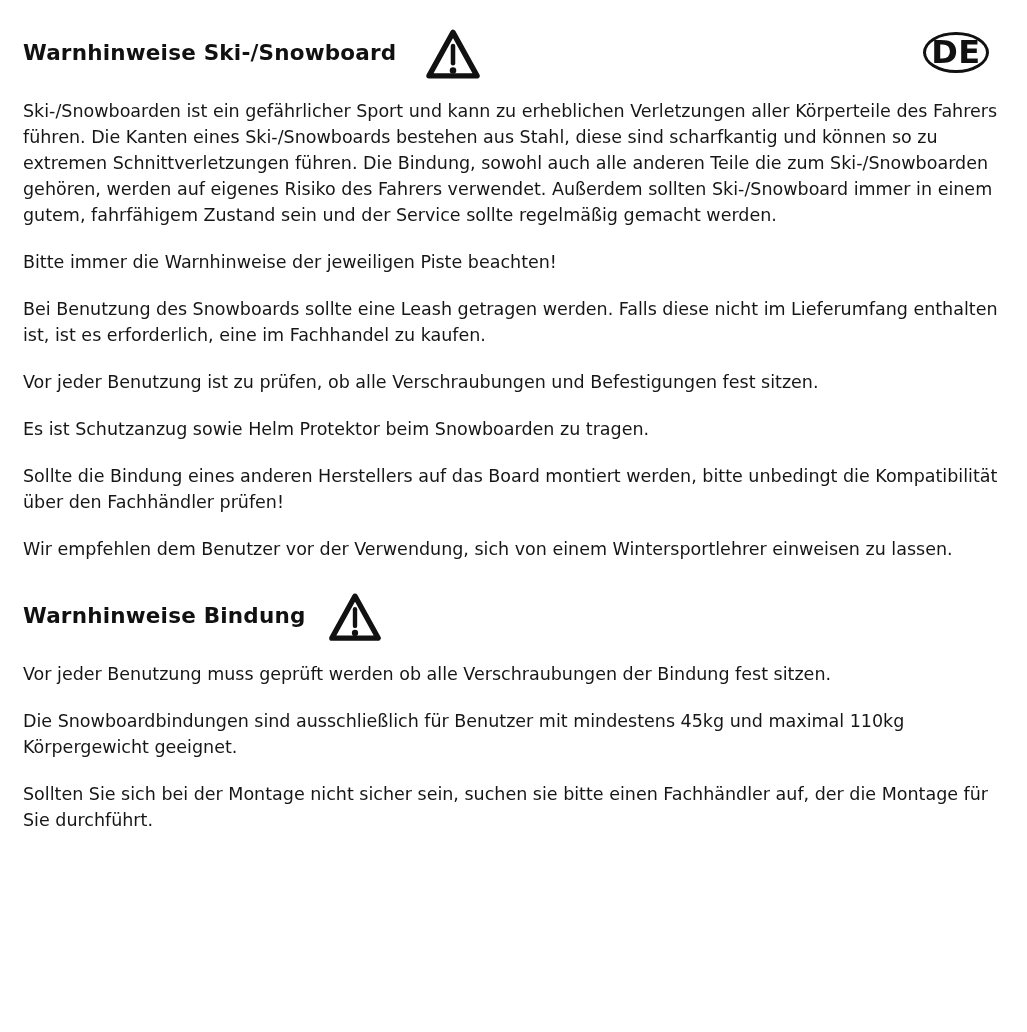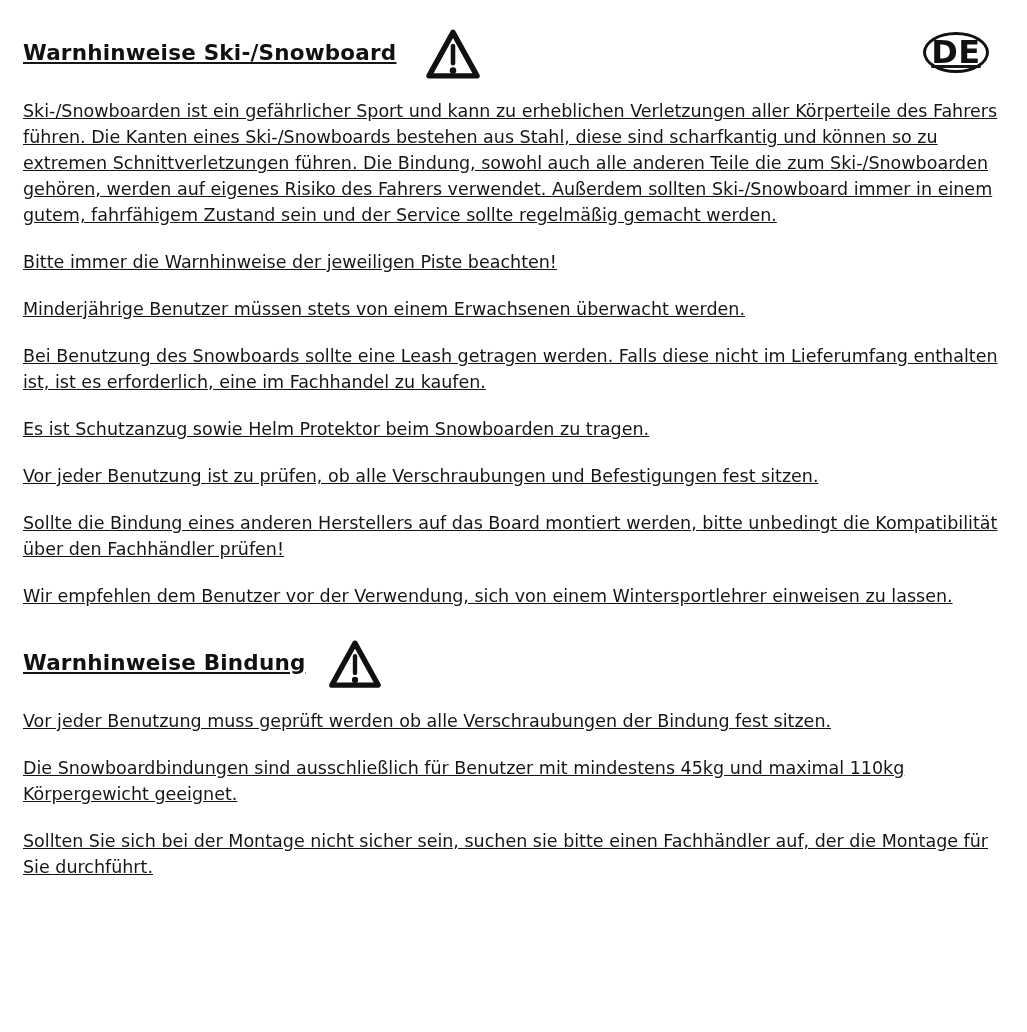--- a/index.html
+++ b/index.html
@@ -9,21 +9,20 @@
   }
   .page {
     position: relative;
     width: 1027px;
     min-height: 1032px;
     box-sizing: border-box;
     padding: 20px 24px 40px 23px;
     background: #ffffff;
     color: #161616;
     font-family: "DejaVu Sans", sans-serif;
-    text-decoration: underline;
   }
   .heading-row {
     display: flex;
     align-items: center;
     height: 64px;
   }
   .heading-row.first {
     margin-bottom: 14px;
   }
   .heading-row.second {
@@ -87,24 +86,23 @@
         <circle cx="32" cy="50" r="3.6" fill="#111111"></circle>
       </svg>
     </span>
     <span class="badge">
       <span>DE</span>
     </span>
   </header>
 
   <p class="body-text">Ski-/Snowboarden ist ein gefährlicher Sport und kann zu erheblichen Verletzungen aller Körperteile des Fahrers führen. Die Kanten eines Ski-/Snowboards bestehen aus Stahl, diese sind scharfkantig und können so zu extremen Schnittverletzungen führen. Die Bindung, sowohl auch alle anderen Teile die zum Ski-/Snowboarden gehören, werden auf eigenes Risiko des Fahrers verwendet. Außerdem sollten Ski-/Snowboard immer in einem gutem, fahrfähigem Zustand sein und der Service sollte regelmäßig gemacht werden.</p>
   <p class="body-text">Bitte immer die Warnhinweise der jeweiligen Piste beachten!</p>
-  <p class="body-text">Minderjährige Benutzer müssen stets von einem Erwachsenen überwacht werden.</p>
   <p class="body-text">Bei Benutzung des Snowboards sollte eine Leash getragen werden. Falls diese nicht im Lieferumfang enthalten ist, ist es erforderlich, eine im Fachhandel zu kaufen.</p>
+  <p class="body-text">Vor jeder Benutzung ist zu prüfen, ob alle Verschraubungen und Befestigungen fest sitzen.</p>
   <p class="body-text">Es ist Schutzanzug sowie Helm Protektor beim Snowboarden zu tragen.</p>
-  <p class="body-text">Vor jeder Benutzung ist zu prüfen, ob alle Verschraubungen und Befestigungen fest sitzen.</p>
   <p class="body-text">Sollte die Bindung eines anderen Herstellers auf das Board montiert werden, bitte unbedingt die Kompatibilität über den Fachhändler prüfen!</p>
   <p class="body-text">Wir empfehlen dem Benutzer vor der Verwendung, sich von einem Wintersportlehrer einweisen zu lassen.</p>
 
   <header class="heading-row second">
     <h1 class="title">Warnhinweise Bindung</h1>
     <span class="warn-icon">
       <svg width="56" height="58" viewBox="0 0 64 66" aria-hidden="true">
         <path d="M32 8 L58.5 56 L5.5 56 Z" fill="none" stroke="#111111" stroke-width="6" stroke-linejoin="round"></path>
         <line x1="32" y1="23" x2="32" y2="42" stroke="#111111" stroke-width="5" stroke-linecap="round"></line>
         <circle cx="32" cy="50" r="3.6" fill="#111111"></circle>

